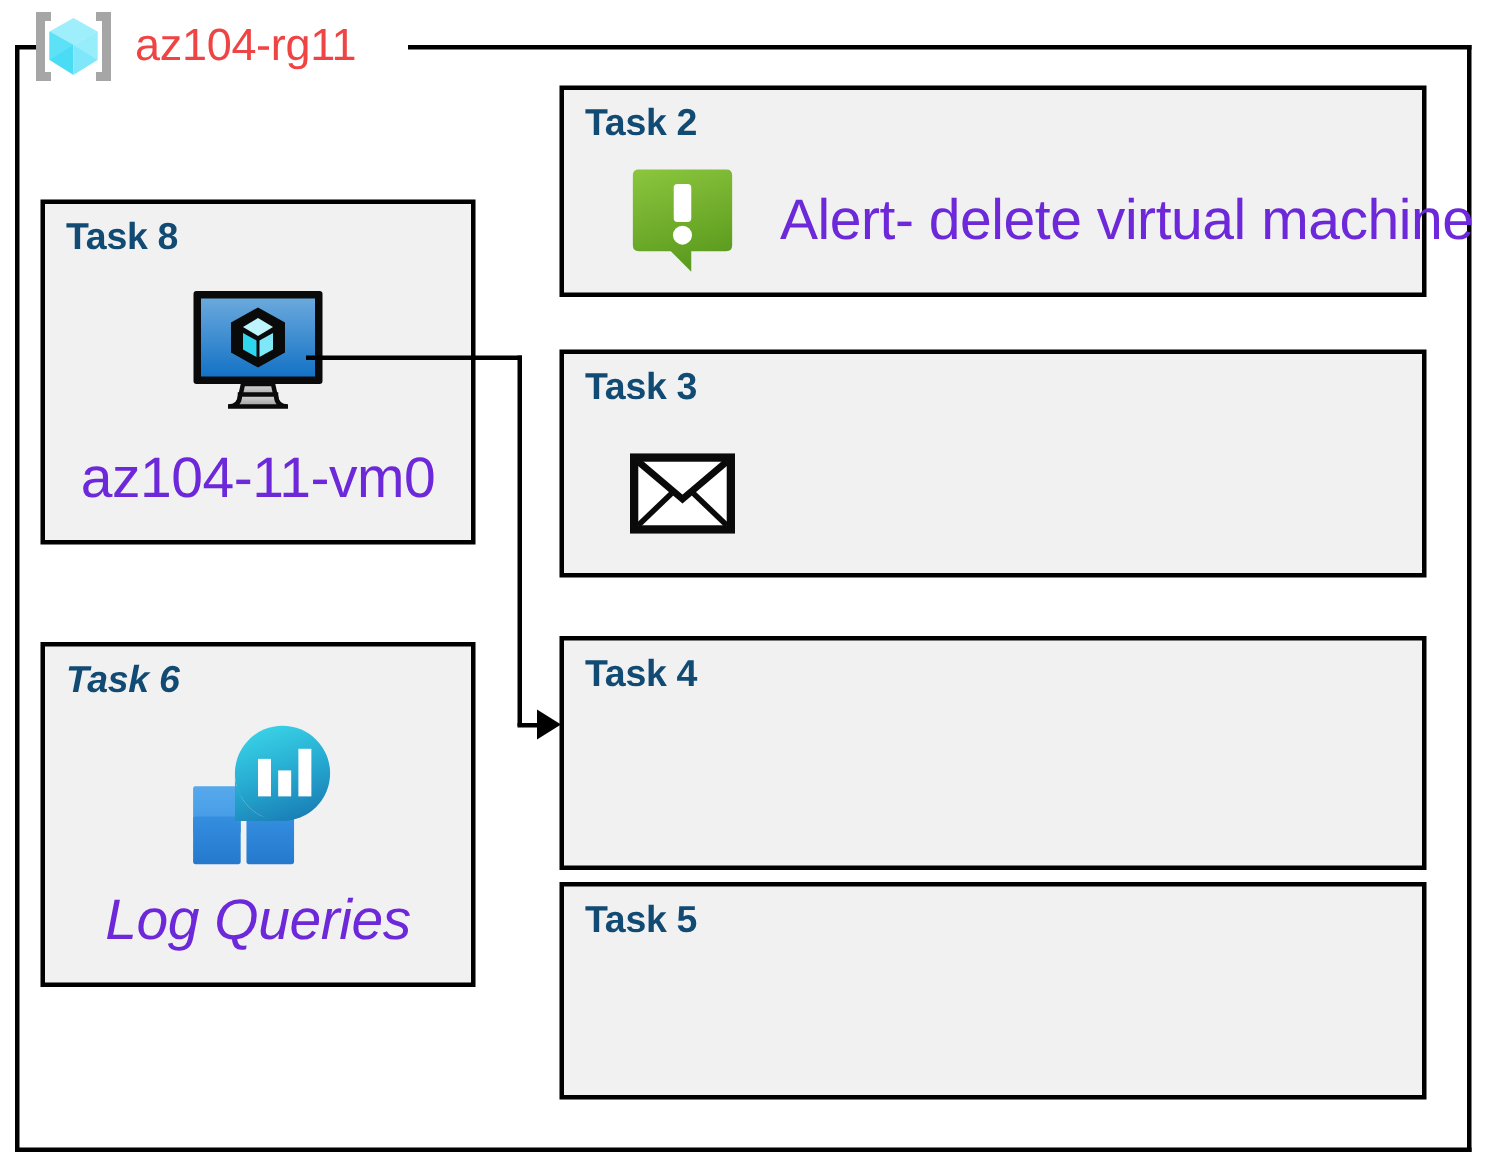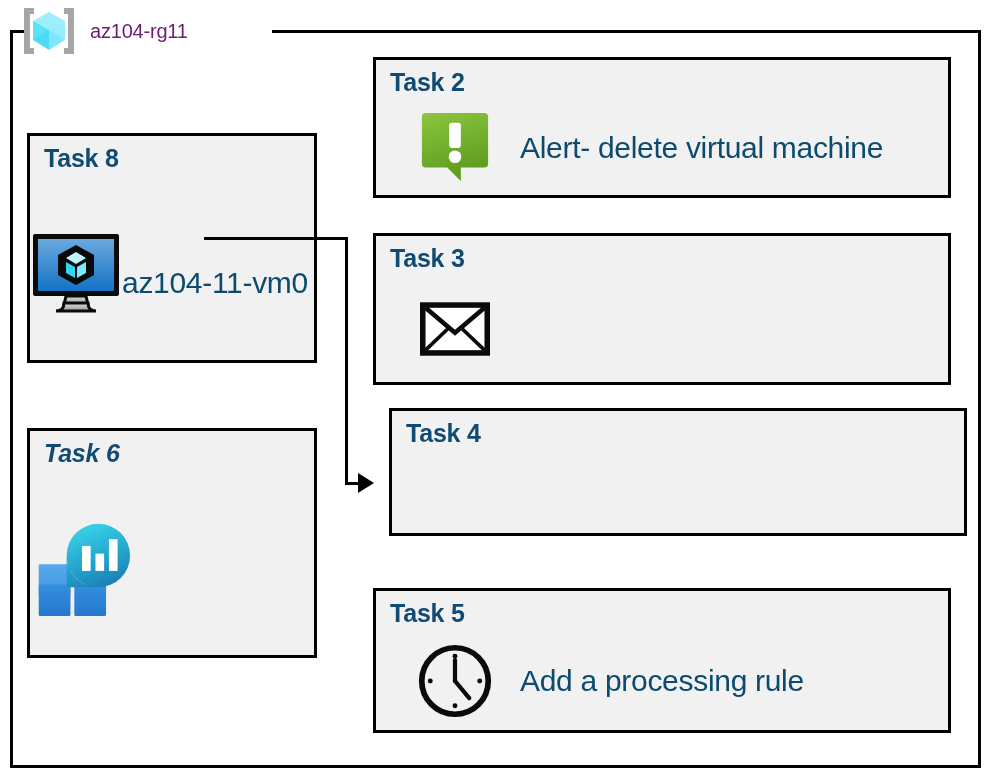--- a/index.html
+++ b/index.html
@@ -58,22 +58,22 @@
     height: 58px;
     display: flex;
     align-items: center;
   }
   #rg-icon {
     width: 62px; height: 52px;
     position: relative;
     flex: 0 0 auto;
   }
   #rg-title {
-    font-size: 20px;
-    color: #701a75;
+    font-size: 30px;
+    color: #ef4444;
     margin-left: 10px;
     white-space: nowrap;
     letter-spacing: -0.2px;
   }
 
   
   .task-box {
     position: absolute;
     background: #f1f1f1;
     border: 3px solid #000000;
@@ -81,55 +81,55 @@
   }
   .task-label {
     position: absolute;
     left: 14px; top: 8px;
     font-size: 25px;
     font-weight: bold;
     color: #114a73;
     letter-spacing: -0.2px;
   }
   .task-caption {
-    font-size: 30px;
-    color: #0c4a6e;
+    font-size: 38px;
+    color: #6d28d9;
     white-space: nowrap;
     letter-spacing: -0.3px;
   }
 
   
   #task1 { left: 27px; top: 133px; width: 290px; height: 230px; }
   #task6 { left: 27px; top: 428px; width: 290px; height: 230px; font-style: italic; }
   .left-body {
     position: absolute;
     left: 0; top: 52px;
     width: 100%; height: 172px;
     display: flex;
-    flex-direction: row;
+    flex-direction: column;
     align-items: center;
     justify-content: flex-start;
   }
   .left-icon-slot {
     height: 92px;
     display: flex;
     align-items: center;
     justify-content: center;
   }
   .left-caption-slot {
     margin-top: 18px;
     display: flex;
     align-items: center;
     justify-content: center;
   }
 
   
   #task2 { left: 373px; top: 57px; width: 578px; height: 141px; }
   #task3 { left: 373px; top: 233px; width: 578px; height: 152px; }
-  #task4 { left: 373px; top: 408px; width: 578px; height: 128px; margin-left: 16px; }
+  #task4 { left: 373px; top: 424px; width: 578px; height: 156px; }
   #task5 { left: 373px; top: 588px; width: 578px; height: 145px; padding-left: 36px; }
   .right-body {
     position: absolute;
     left: 40px; right: 10px;
     top: 46px; bottom: 6px;
     display: flex;
     align-items: center;
     gap: 26px;
   }
   .right-icon-slot {
@@ -261,20 +261,23 @@
           <rect x="46" y="68" width="33" height="33" rx="1.5" fill="url(#sqdark)"></rect>
 
           <path d="M71 5 A33 33 0 1 1 38 38 L38 71 L71 71 A33 33 0 0 0 71 5 Z" fill="url(#logcirc)"></path>
           <circle cx="71" cy="38" r="33" fill="url(#logcirc)"></circle>
 
           <rect x="54" y="28" width="9" height="26" fill="#ffffff"></rect>
           <rect x="68" y="36" width="9" height="18" fill="#ffffff"></rect>
           <rect x="82" y="21" width="9" height="33" fill="#ffffff"></rect>
         </svg>
       </div>
+      <div class="left-caption-slot">
+        <span class="task-caption">Log Queries</span>
+      </div>
     </div>
   </div>
 
   <div class="task-box" id="task2">
     <div class="task-label">Task 2</div>
     <div class="right-body">
       <div class="right-icon-slot">
         <svg viewBox="0 0 76 76" width="74" height="74">
           <defs>
             <linearGradient id="alertg" x1="0" y1="0" x2="0.3" y2="1">
@@ -304,36 +307,20 @@
       </div>
     </div>
   </div>
 
   <div class="task-box" id="task4">
     <div class="task-label">Task 4</div>
   </div>
 
   <div class="task-box" id="task5">
     <div class="task-label">Task 5</div>
-    <div class="right-body">
-      <div class="right-icon-slot">
-        <svg viewBox="0 0 80 80" width="76" height="76">
-          <circle cx="40" cy="40" r="35" fill="none" stroke="#0a0a0a" stroke-width="6"></circle>
-
-          <circle cx="40" cy="14" r="2.6" fill="#0a0a0a"></circle>
-          <circle cx="66" cy="40" r="2.6" fill="#0a0a0a"></circle>
-          <circle cx="40" cy="66" r="2.6" fill="#0a0a0a"></circle>
-          <circle cx="14" cy="40" r="2.6" fill="#0a0a0a"></circle>
-
-          <line x1="40" y1="40" x2="40" y2="18" stroke="#0a0a0a" stroke-width="4.5" stroke-linecap="round"></line>
-          <line x1="40" y1="40" x2="55" y2="58" stroke="#0a0a0a" stroke-width="4.5" stroke-linecap="round"></line>
-        </svg>
-      </div>
-      <span class="task-caption">Add a processing rule</span>
-    </div>
   </div>
 
   <div id="conn-h1"></div>
   <div id="conn-v1"></div>
   <div id="conn-h2"></div>
   <div id="conn-arrow"></div>
 
 </div>
 
 </body></html>

